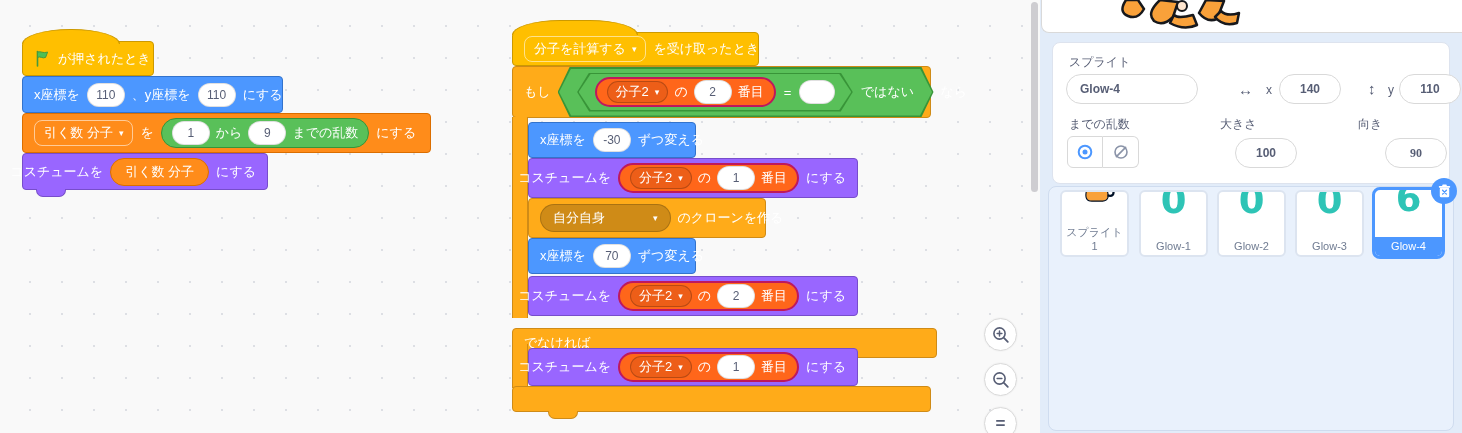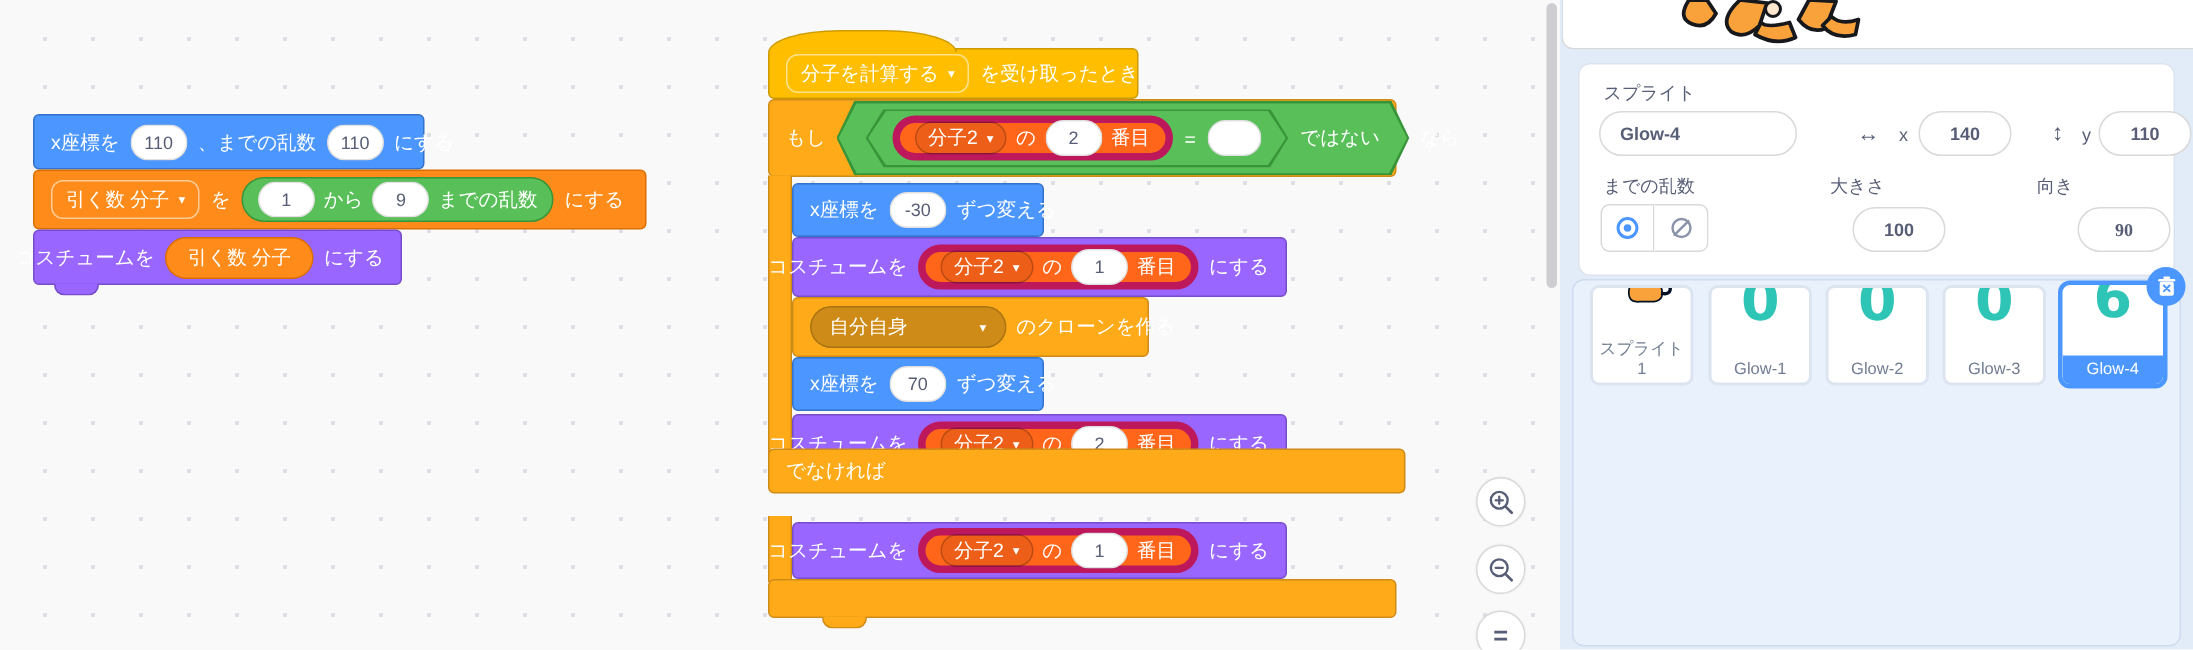--- a/index.html
+++ b/index.html
@@ -41,21 +41,21 @@
 
   .oval{
     background:#fff; border:1px solid rgba(0,0,0,.12); border-radius:999px;
     min-width:38px; height:24px; padding:0 8px;
     display:flex; align-items:center; justify-content:center;
     color:#575E75; font-size:12px; font-weight:500;
   }
   .oval.empty{ min-width:36px; }
 
   .pill{ display:flex; align-items:center; gap:6px; border-radius:999px; padding:0 10px; height:30px; }
-  .pill-list { background:#FF661A; border:5px solid #be185d; }
+  .pill-list { background:#FF661A; border:2px solid #be185d; }
   .pill-var  { background:#FF8C1A; border:1px solid #DB6E00; height:28px; padding:0 14px; }
   .pill-green{ background:#59C059; border:1px solid #389438; }
   .pill-clone{ background:#CF8B17; border:1px solid rgba(0,0,0,.18); height:28px; padding:0 12px;gap:48px; }
 
   .dd{ display:flex; align-items:center; gap:6px;
        border:1px solid rgba(255,255,255,.55); border-radius:8px; padding:3px 9px; }
   .dd-dark{ border-color:rgba(0,0,0,.22); background:rgba(0,0,0,.07); border-radius:12px; padding:1px 8px; }
   .arrow{ font-size:9px; line-height:1; }
 
   
@@ -105,25 +105,34 @@
   .card.selected .cname{ background:#4C97FF; color:#fff; padding:3px 2px 4px; }
   .glyph{ font-family:"DejaVu Sans", sans-serif; font-size:37px; font-weight:bold; color:#2EC4B6; line-height:1; }
   .delbadge{ position:absolute; width:26px; height:26px; border-radius:50%;
              background:#4C97FF; display:flex; align-items:center; justify-content:center; }
 </style>
 </head>
 <body>
 
 <div class="workspace">
 
+  <div class="blk events hat hat-flag" style="left:22px; top:41px; width:132px; height:35px;">
+    <span style="display:flex;">
+      <svg width="17" height="17" viewBox="0 0 17 17">
+          <path d="M3.5 1.5 V16" stroke="#45993D" stroke-width="1.6" stroke-linecap="round"></path>
+          <path d="M3.5 2.2 C6.5 0.6 9 3.8 13.6 2.1 L11.6 7.4 C8.6 9 6.2 5.8 3.5 7.4 Z" fill="#4CBF56" stroke="#45993D" stroke-width="1"></path>
+        </svg>
+    </span>
+    <span>が押されたとき</span>
+  </div>
 
   <div class="blk motion" style="left:22px; top:76px; width:261px; height:37px;">
     <span>x座標を</span>
     <span class="oval">110</span>
-    <span>、までの乱数</span>
+    <span>、y座標を</span>
     <span class="oval">110</span>
     <span>にする</span>
   </div>
 
   <div class="blk vars" style="left:22px; top:113px; width:409px; height:40px;">
     <span class="dd">
       <span>引く数 分子</span>
       <span class="arrow">▾</span>
     </span>
     <span>を</span>
@@ -223,21 +232,21 @@
         <span>分子2</span>
         <span class="arrow">▾</span>
       </span>
       <span>の</span>
       <span class="oval">2</span>
       <span>番目</span>
     </span>
     <span>にする</span>
   </div>
 
-  <div class="blk ctrl" style="left:512px; top:299px; width:425px; height:30px; border-radius:4px;">
+  <div class="blk ctrl" style="left:512px; top:328px; width:425px; height:30px; border-radius:4px;">
     <span>でなければ</span>
   </div>
 
   <div class="spine" style="left:512px; top:344px; height:44px;"></div>
 
   <div class="blk looks" style="left:528px; top:348px; width:330px; height:38px;">
     <span>コスチュームを</span>
     <span class="pill pill-list">
       <span class="dd dd-dark">
         <span>分子2</span>

